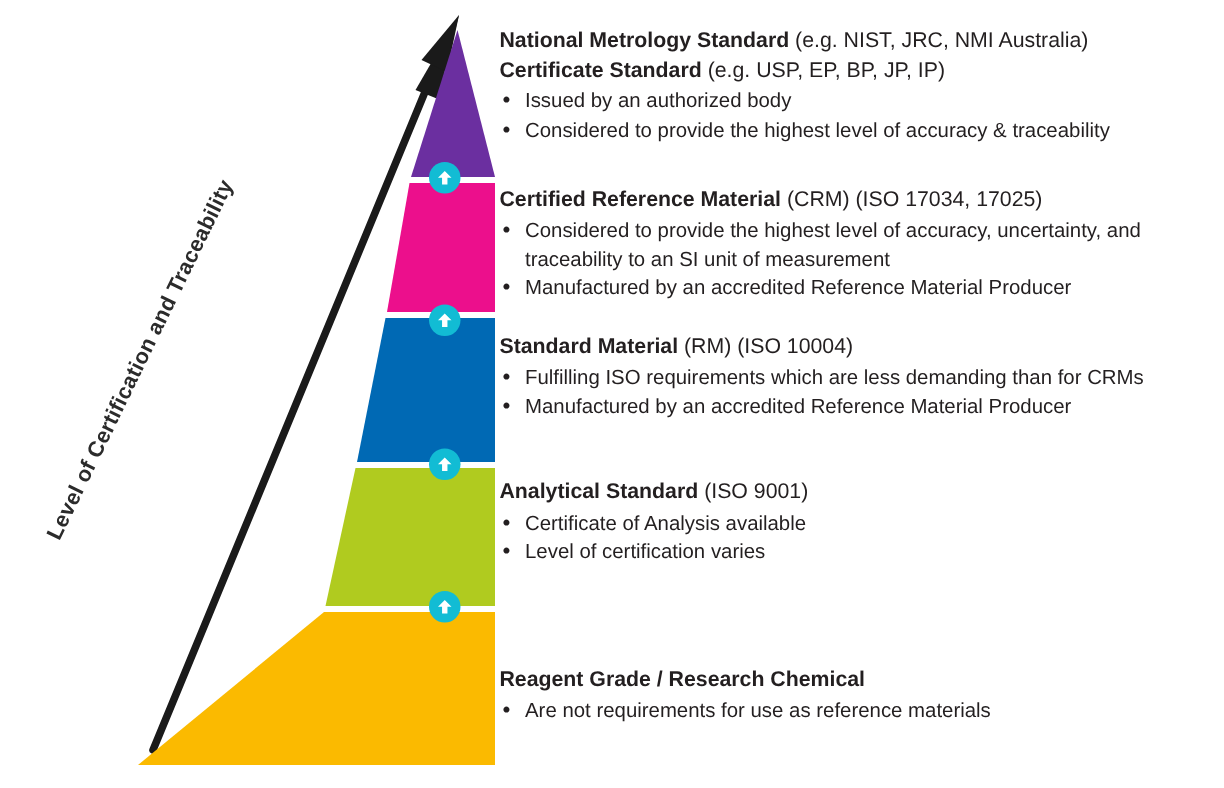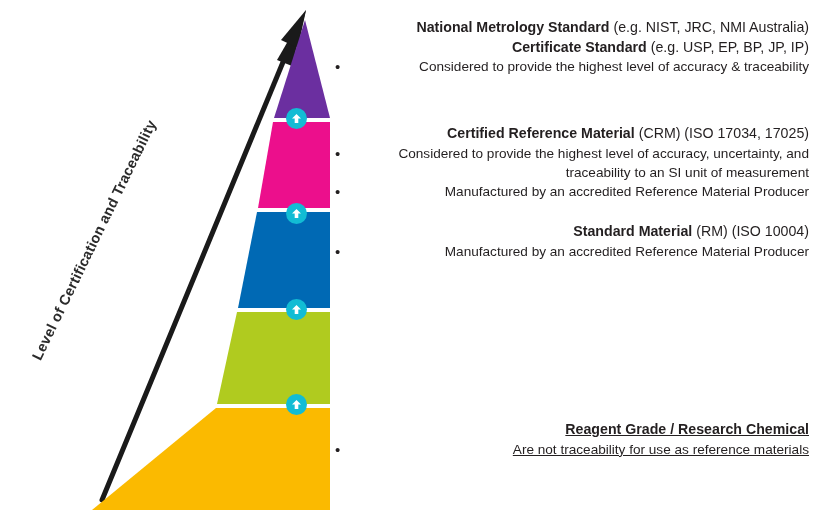--- a/index.html
+++ b/index.html
@@ -71,21 +71,20 @@
     justify-content: center;
   }
   .badge svg { display: block; }
 
   
   .block {
     position: absolute;
     left: 333px;
     width: 476px;
     color: #231f20;
-    text-align: right;
   }
   .block h3 {
     margin: 0 0 1px 0;
     font-size: 14.2px;
     font-weight: bold;
     line-height: 1.32;
     color: #231f20;
   }
   .block h3 .light {
     font-weight: normal;
@@ -181,20 +180,21 @@
   <div class="block" style="top:18px;">
     <h3>
       <span>National Metrology Standard</span>
       <span class="light">(e.g. NIST, JRC, NMI Australia)</span>
     </h3>
     <h3>
       <span>Certificate Standard</span>
       <span class="light">(e.g. USP, EP, BP, JP, IP)</span>
     </h3>
     <ul>
+      <li>Issued by an authorized body</li>
       <li>Considered to provide the highest level of accuracy &amp; traceability</li>
     </ul>
   </div>
 
   <div class="block" style="top:124px;">
     <h3>
       <span>Certified Reference Material</span>
       <span class="light">(CRM) (ISO 17034, 17025)</span>
     </h3>
     <ul>
@@ -202,28 +202,39 @@
       <li>Manufactured by an accredited Reference Material Producer</li>
     </ul>
   </div>
 
   <div class="block" style="top:222px;">
     <h3>
       <span>Standard Material</span>
       <span class="light">(RM) (ISO 10004)</span>
     </h3>
     <ul>
+      <li>Fulfilling ISO requirements which are less demanding than for CRMs</li>
       <li>Manufactured by an accredited Reference Material Producer</li>
     </ul>
   </div>
 
-
-  <div class="block" style="top:420px;text-decoration:underline;">
+  <div class="block" style="top:319px;">
+    <h3>
+      <span>Analytical Standard</span>
+      <span class="light">(ISO 9001)</span>
+    </h3>
+    <ul>
+      <li>Certificate of Analysis available</li>
+      <li>Level of certification varies</li>
+    </ul>
+  </div>
+
+  <div class="block" style="top:444px;">
     <h3>
       <span>Reagent Grade / Research Chemical</span>
       <span class="light"></span>
     </h3>
     <ul>
-      <li>Are not traceability for use as reference materials</li>
+      <li>Are not requirements for use as reference materials</li>
     </ul>
   </div>
 
 </div>
 
 </body></html>

